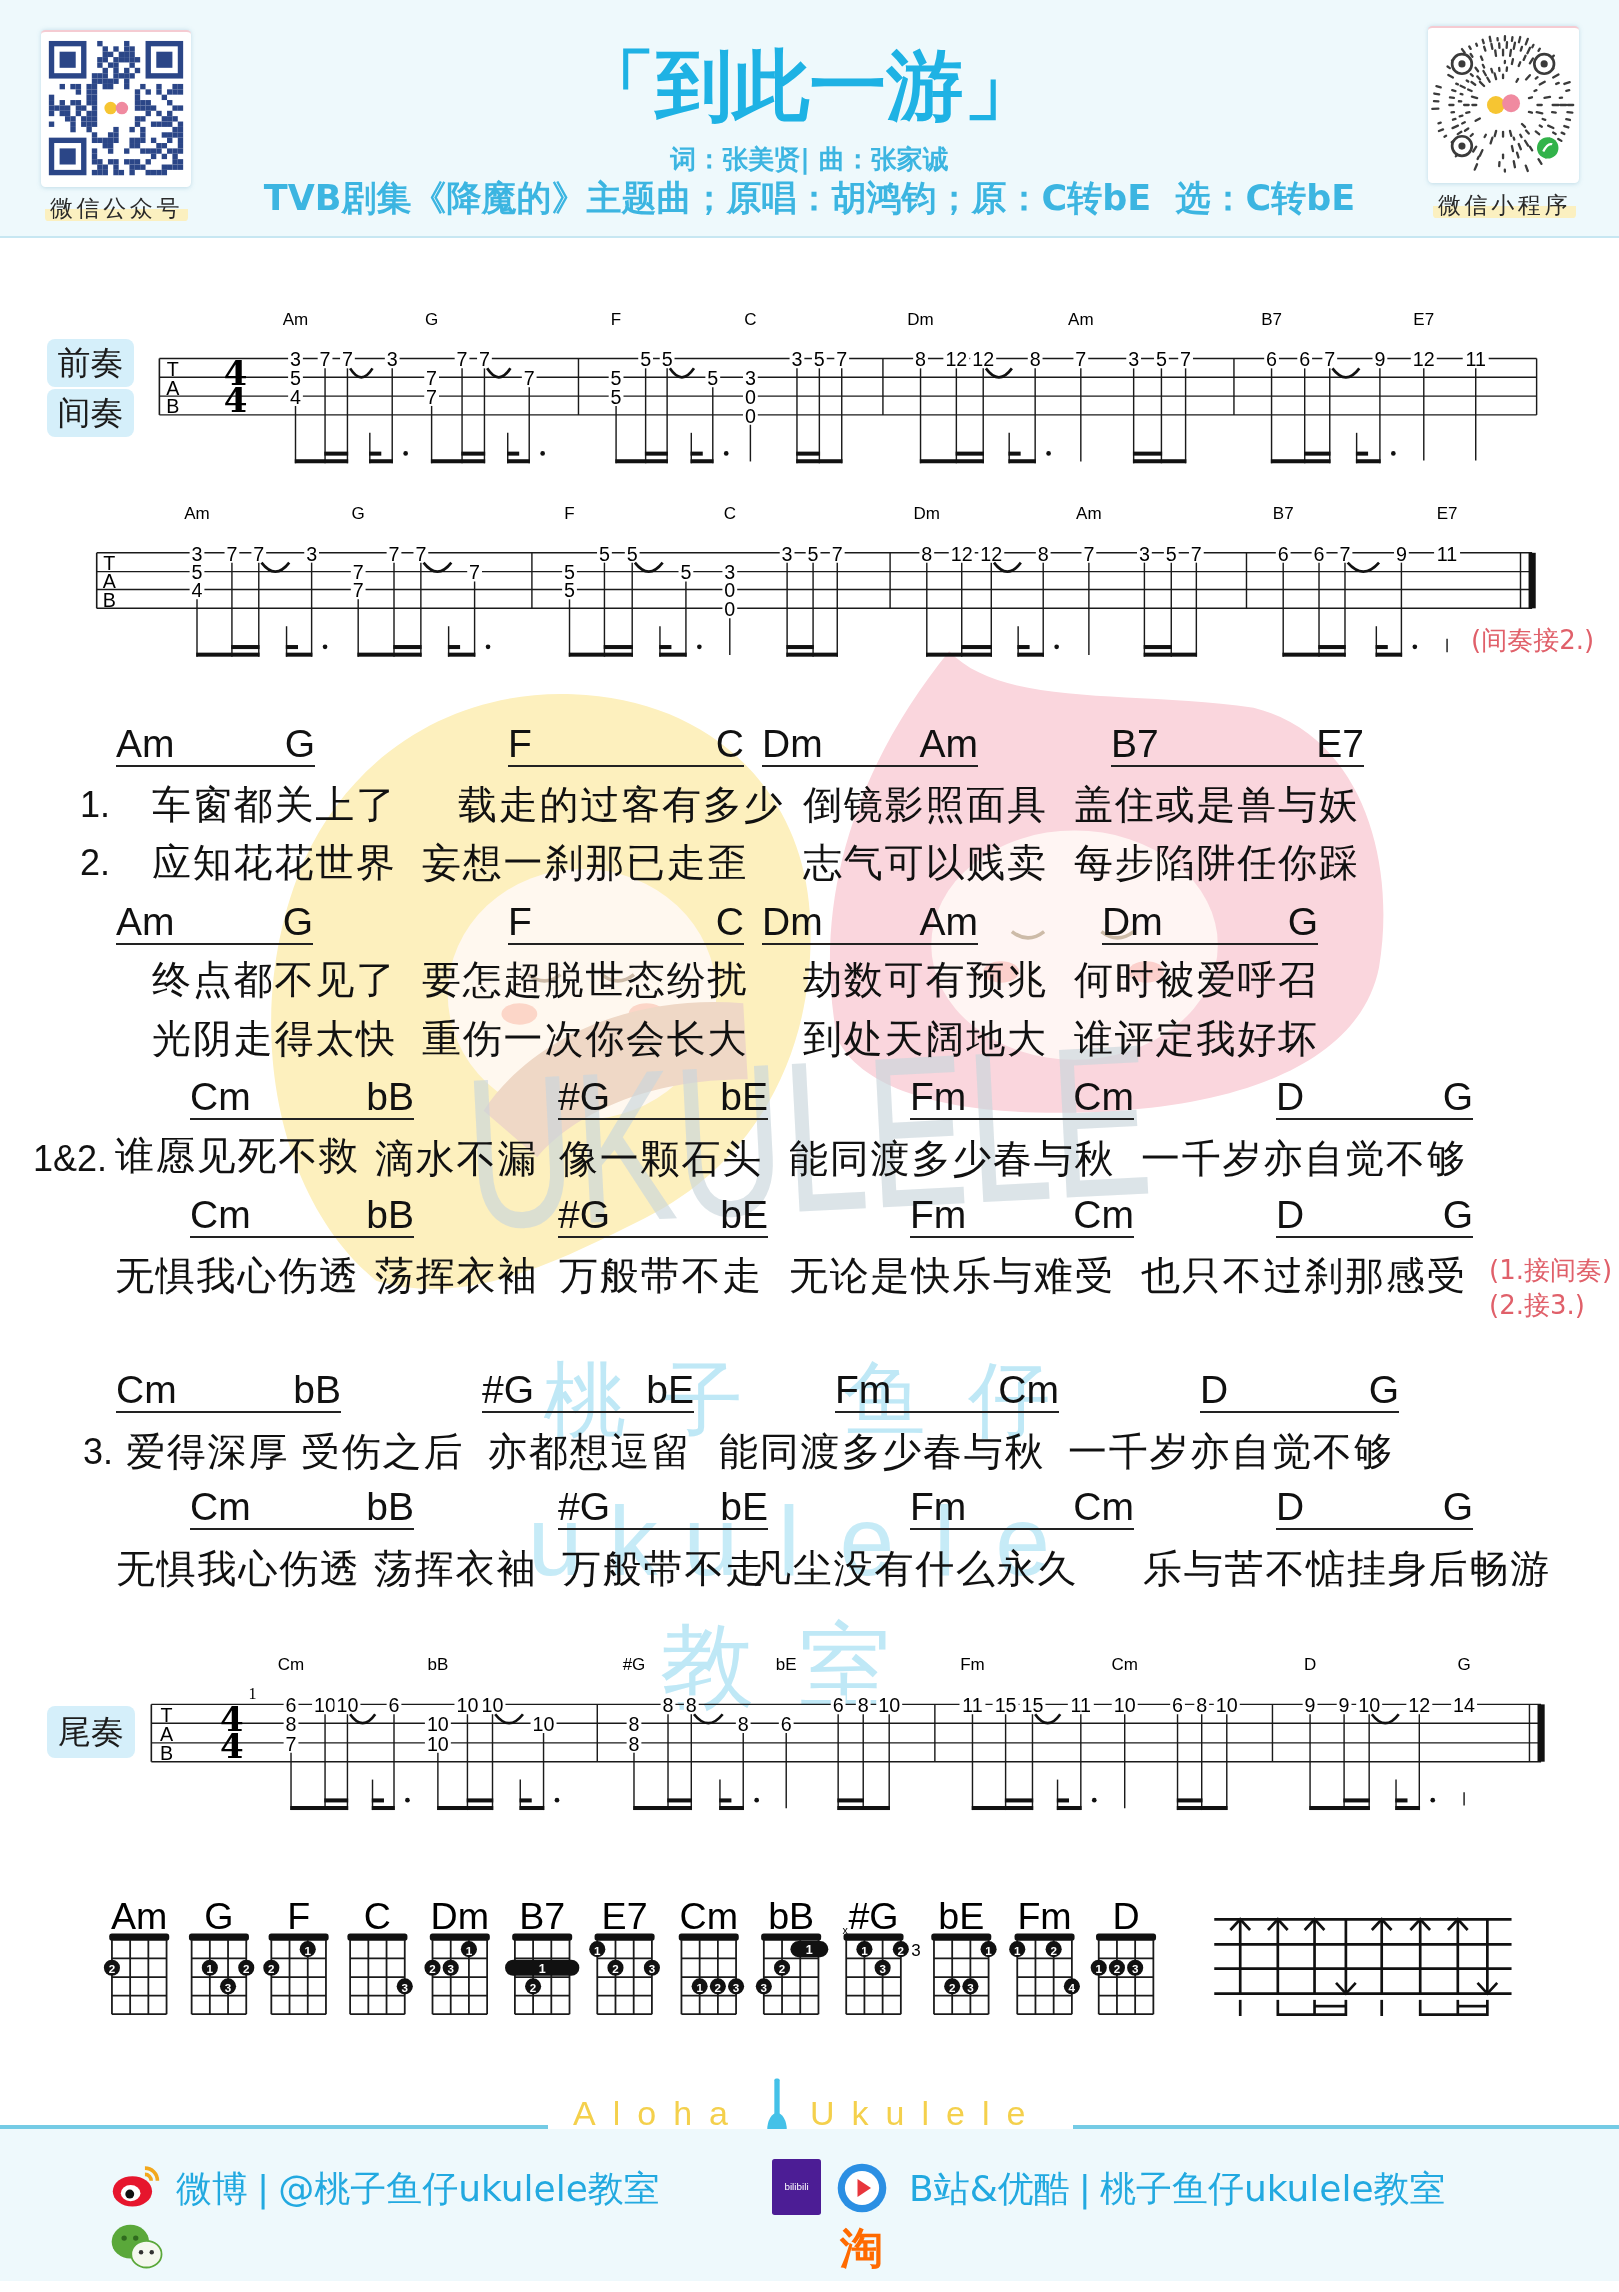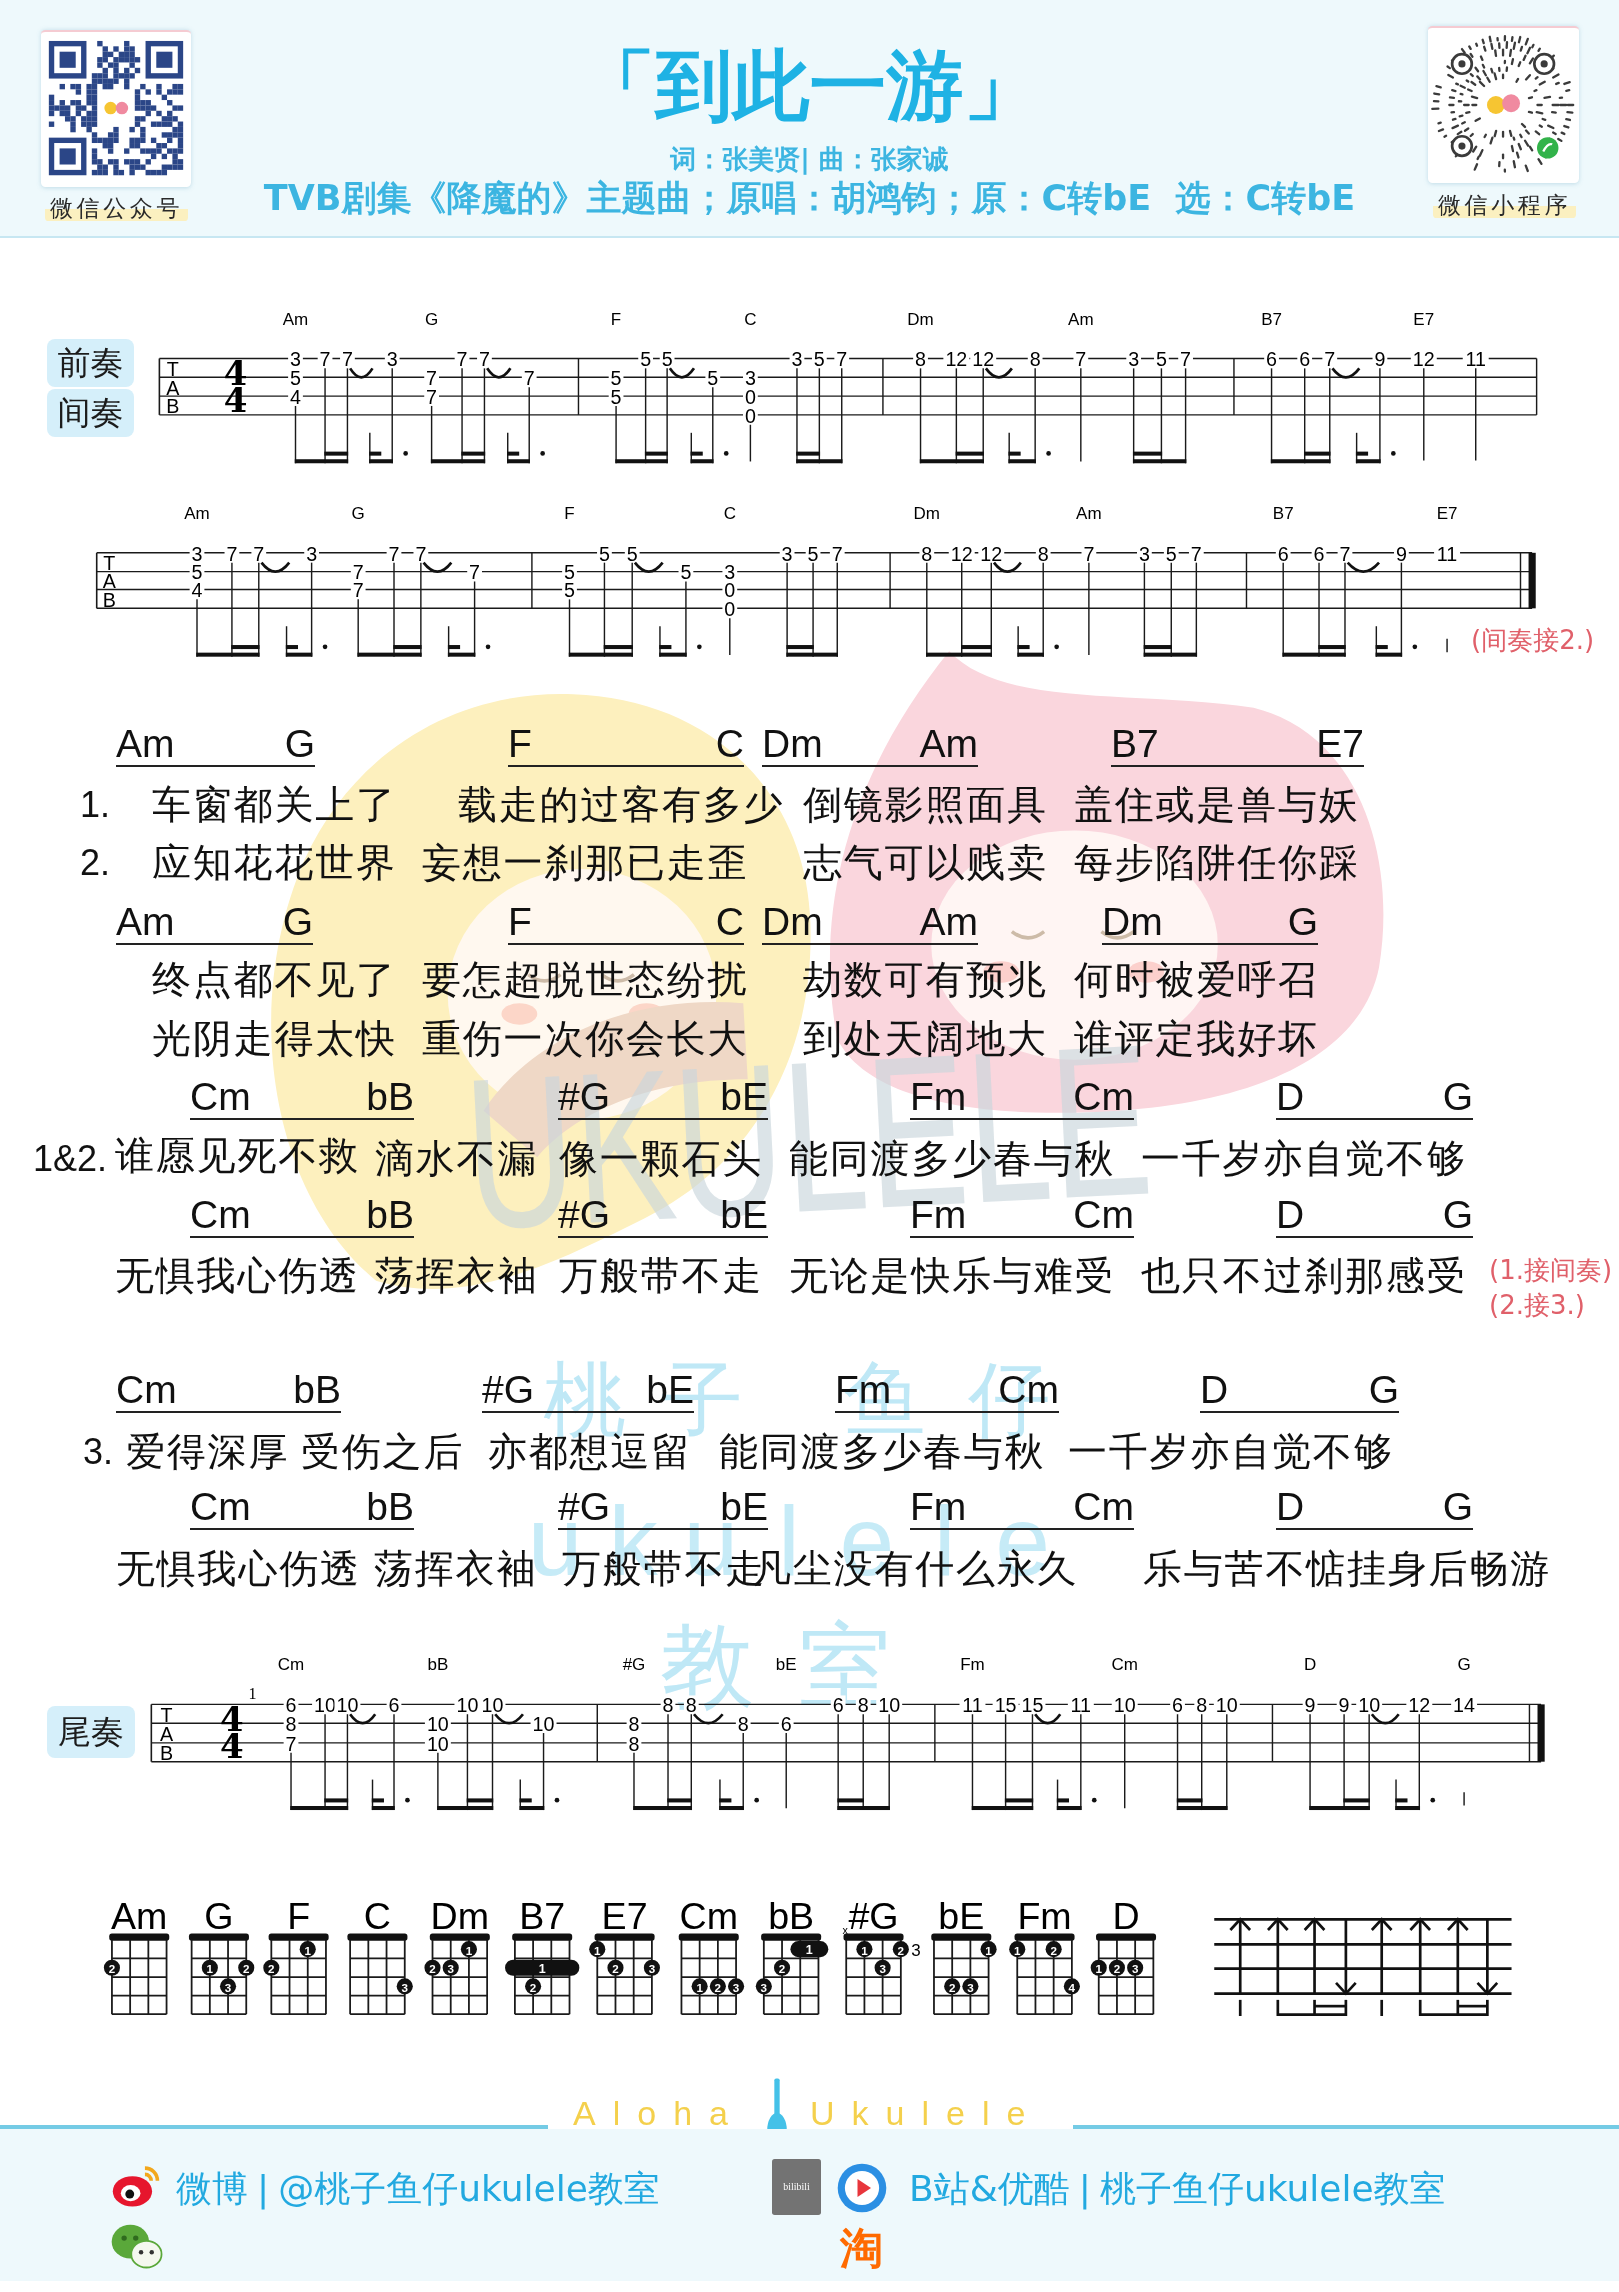--- a/index.html
+++ b/index.html
@@ -1354,21 +1354,21 @@
     <ellipse cx="26" cy="34" rx="22" ry="17" fill="#e6162d"></ellipse>
     <ellipse cx="24" cy="36" rx="11" ry="9" fill="#fff"></ellipse>
     <circle cx="23" cy="37" r="5" fill="#111"></circle>
     <path d="M40 8 a14 14 0 0 1 14 14" stroke="#f2a81d" stroke-width="4" fill="none"></path>
     <path d="M40 15 a7 7 0 0 1 7 7" stroke="#f2a81d" stroke-width="4" fill="none"></path>
   </svg>
   <div class="f-text" style="left:176px;top:37px;">
     <span>微博</span><span class="f-sep">|</span><span>@桃子鱼仔ukulele教室</span>
   </div>
 
-  <div class="f-icon" style="left:772px;top:29.6px;width:49px;height:56px;background:#737373;border-radius:2.7px;color:#fff;font-size:9.9px;line-height:56px;text-align:center;font-family:Liberation Serif, serif;">bilibili</div>
+  <div class="f-icon" style="left:772px;top:29.6px;width:49px;height:56px;background:#4c1d95;border-radius:2.7px;color:#fff;font-size:9.9px;line-height:56px;text-align:center;font-family:Liberation Sans, sans-serif;">bilibili</div>
   <svg class="f-icon" style="left:835px;top:32px;" width="54" height="54" viewBox="0 0 60 60">
     <circle cx="30" cy="30" r="27" fill="#2b8fe3"></circle>
     <circle cx="30" cy="30" r="19" fill="#fff"></circle>
     <path d="M25 20 L40 30 L25 40 Z" fill="#e8363c"></path>
   </svg>
   <div class="f-text" style="left:909px;top:37px;">
     <span>B站&amp;优酷</span><span class="f-sep">|</span><span>桃子鱼仔ukulele教室</span>
   </div>
 
   <svg class="f-icon" style="left:109px;top:91px;" width="57" height="54" viewBox="0 0 64 60">

